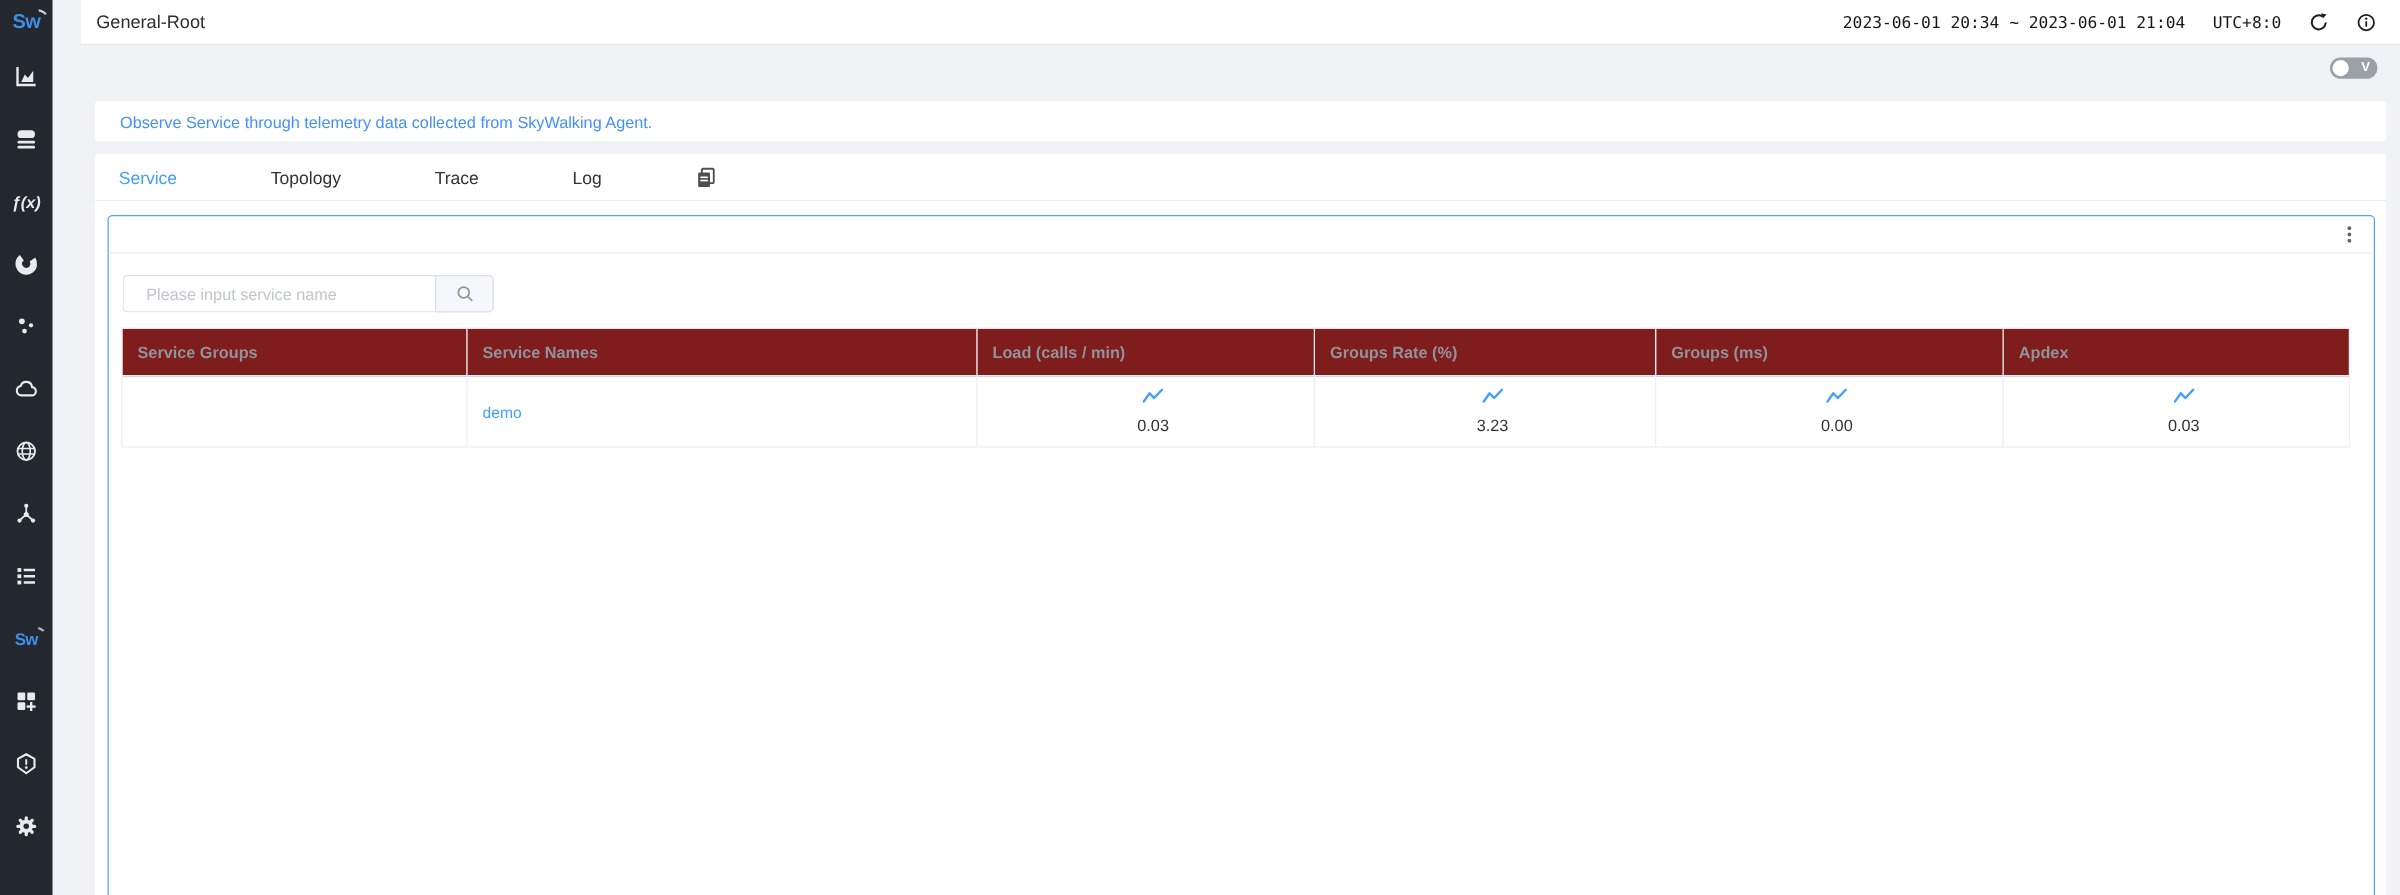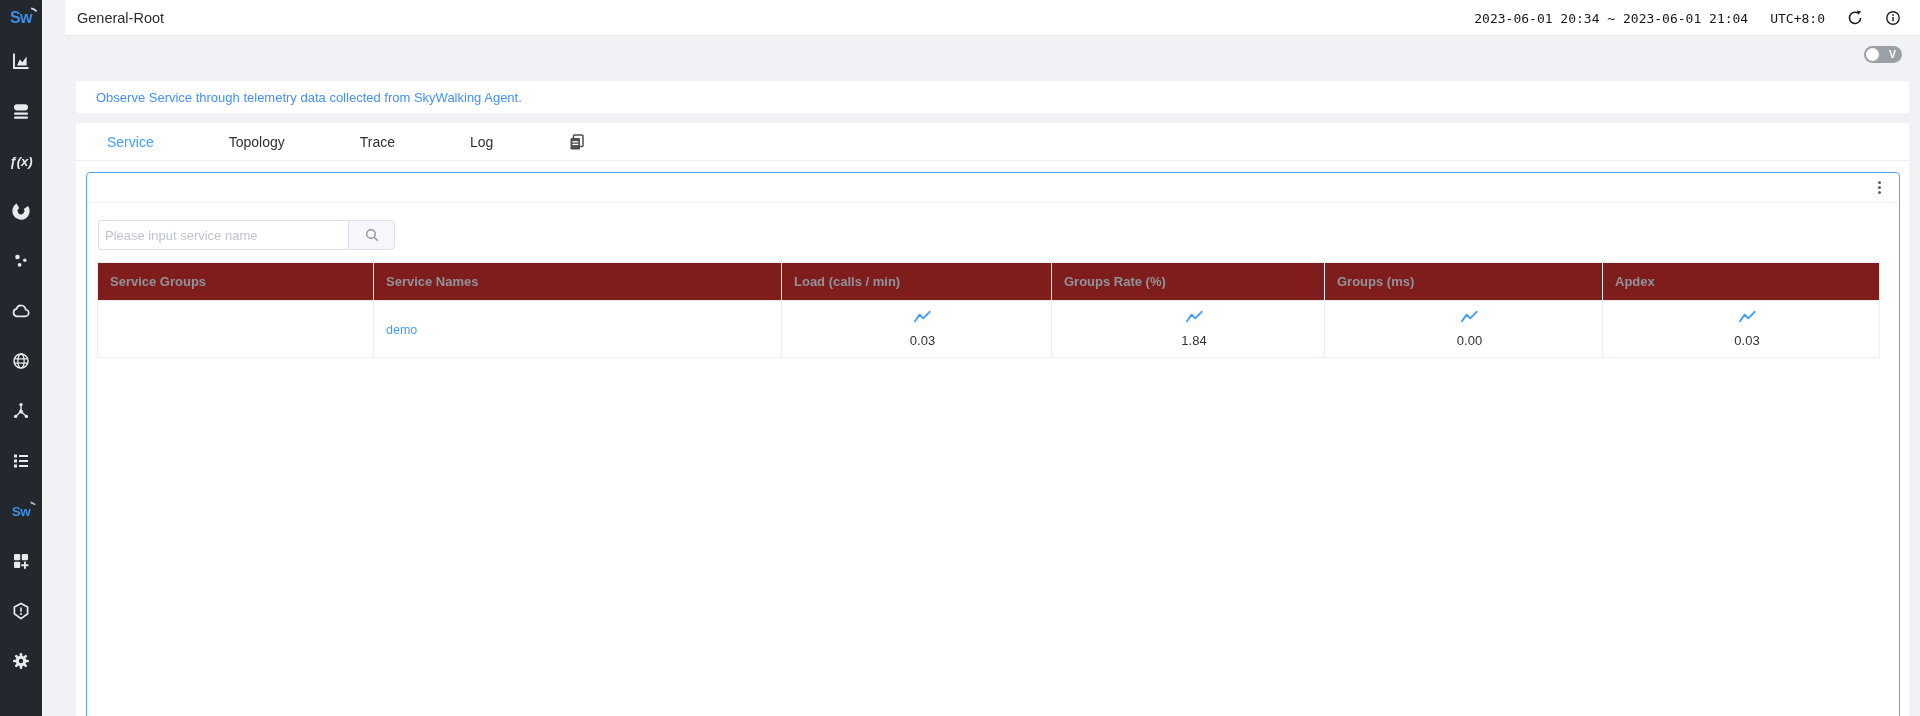--- a/index.html
+++ b/index.html
@@ -41,36 +41,36 @@
 
   
   .banner { position:absolute; left:76px; top:81px; width:1833px; height:32px; background:#fff;
     border-radius:3px; display:flex; align-items:center; padding-left:20px; }
   .banner-text { color:#448ffe; font-size:13px; }
 
   
   .card { position:absolute; left:76px; top:123px; width:1833px; height:593px; background:#fff;
     border-radius:3px 3px 0 0; overflow:hidden; }
   .tabs-row { height:38px; border-bottom:1px solid #ebeef5; display:flex; align-items:center;
-    padding-left:31px; gap:75px; }
+    padding-left:19px; gap:75px; }
   .tab { font-size:14px; color:#303133; cursor:pointer; }
   .tab.active { color:#409eff; }
   .tab-copy { display:flex; align-items:center; cursor:pointer; }
 
   
   .panel { margin:11px 9px 0 10px; width:1814px; height:610px; border:1px solid #57a1f7;
     border-radius:4px; background:#fff; }
   .panel-header { height:30px; border-bottom:1px solid #ebeef5; display:flex; align-items:center;
     justify-content:flex-end; padding-right:15px; }
   .kebab { display:flex; flex-direction:column; gap:2px; cursor:pointer; padding:3px; }
   .kebab i { width:3px; height:3px; border-radius:50%; background:#5f6368; display:block; }
 
   .search-row { margin:17px 0 0 11px; display:flex; }
   .search-input { width:250px; height:30px; border:1px solid #dcdfe6; border-right:none;
-    border-radius:4px 0 0 4px; padding:0 6px; font-size:13px; color:#333; outline:none;
+    border-radius:4px 0 0 4px; padding:0 18px; font-size:13px; color:#333; outline:none;
     font-family:"Liberation Sans", sans-serif; }
   .search-input::placeholder { color:#bfc4cd; }
   .search-btn { width:47px; height:30px; background:#f5f7fa; border:1px solid #dcdfe6;
     border-radius:0 4px 4px 0; display:flex; align-items:center; justify-content:center; cursor:pointer; }
 
   
   table.svc { margin:12px 0 0 10px; width:1782px; border-collapse:collapse; table-layout:fixed; }
   table.svc th, table.svc td { border:1px solid #ebeef5; text-align:left; padding-left:12px; }
   table.svc th { height:38px; font-size:13px; color:#909399; font-weight:bold; background:#7f1d1d; }
   table.svc td { height:57px; font-size:13px; color:#303133; }
@@ -289,21 +289,21 @@
                 <polyline points="1,11.5 6,4.5 9.8,8.5 16.5,1.5" fill="none" stroke="#409eff" stroke-width="2" stroke-linecap="round" stroke-linejoin="round"></polyline>
               </svg>
               <span>0.03</span>
             </div>
           </td>
           <td>
             <div class="metric">
               <svg width="17" height="14" viewBox="0 0 18 14">
                 <polyline points="1,11.5 6,4.5 9.8,8.5 16.5,1.5" fill="none" stroke="#409eff" stroke-width="2" stroke-linecap="round" stroke-linejoin="round"></polyline>
               </svg>
-              <span>1.84</span>
+              <span>3.23</span>
             </div>
           </td>
           <td>
             <div class="metric">
               <svg width="17" height="14" viewBox="0 0 18 14">
                 <polyline points="1,11.5 6,4.5 9.8,8.5 16.5,1.5" fill="none" stroke="#409eff" stroke-width="2" stroke-linecap="round" stroke-linejoin="round"></polyline>
               </svg>
               <span>0.00</span>
             </div>
           </td>

